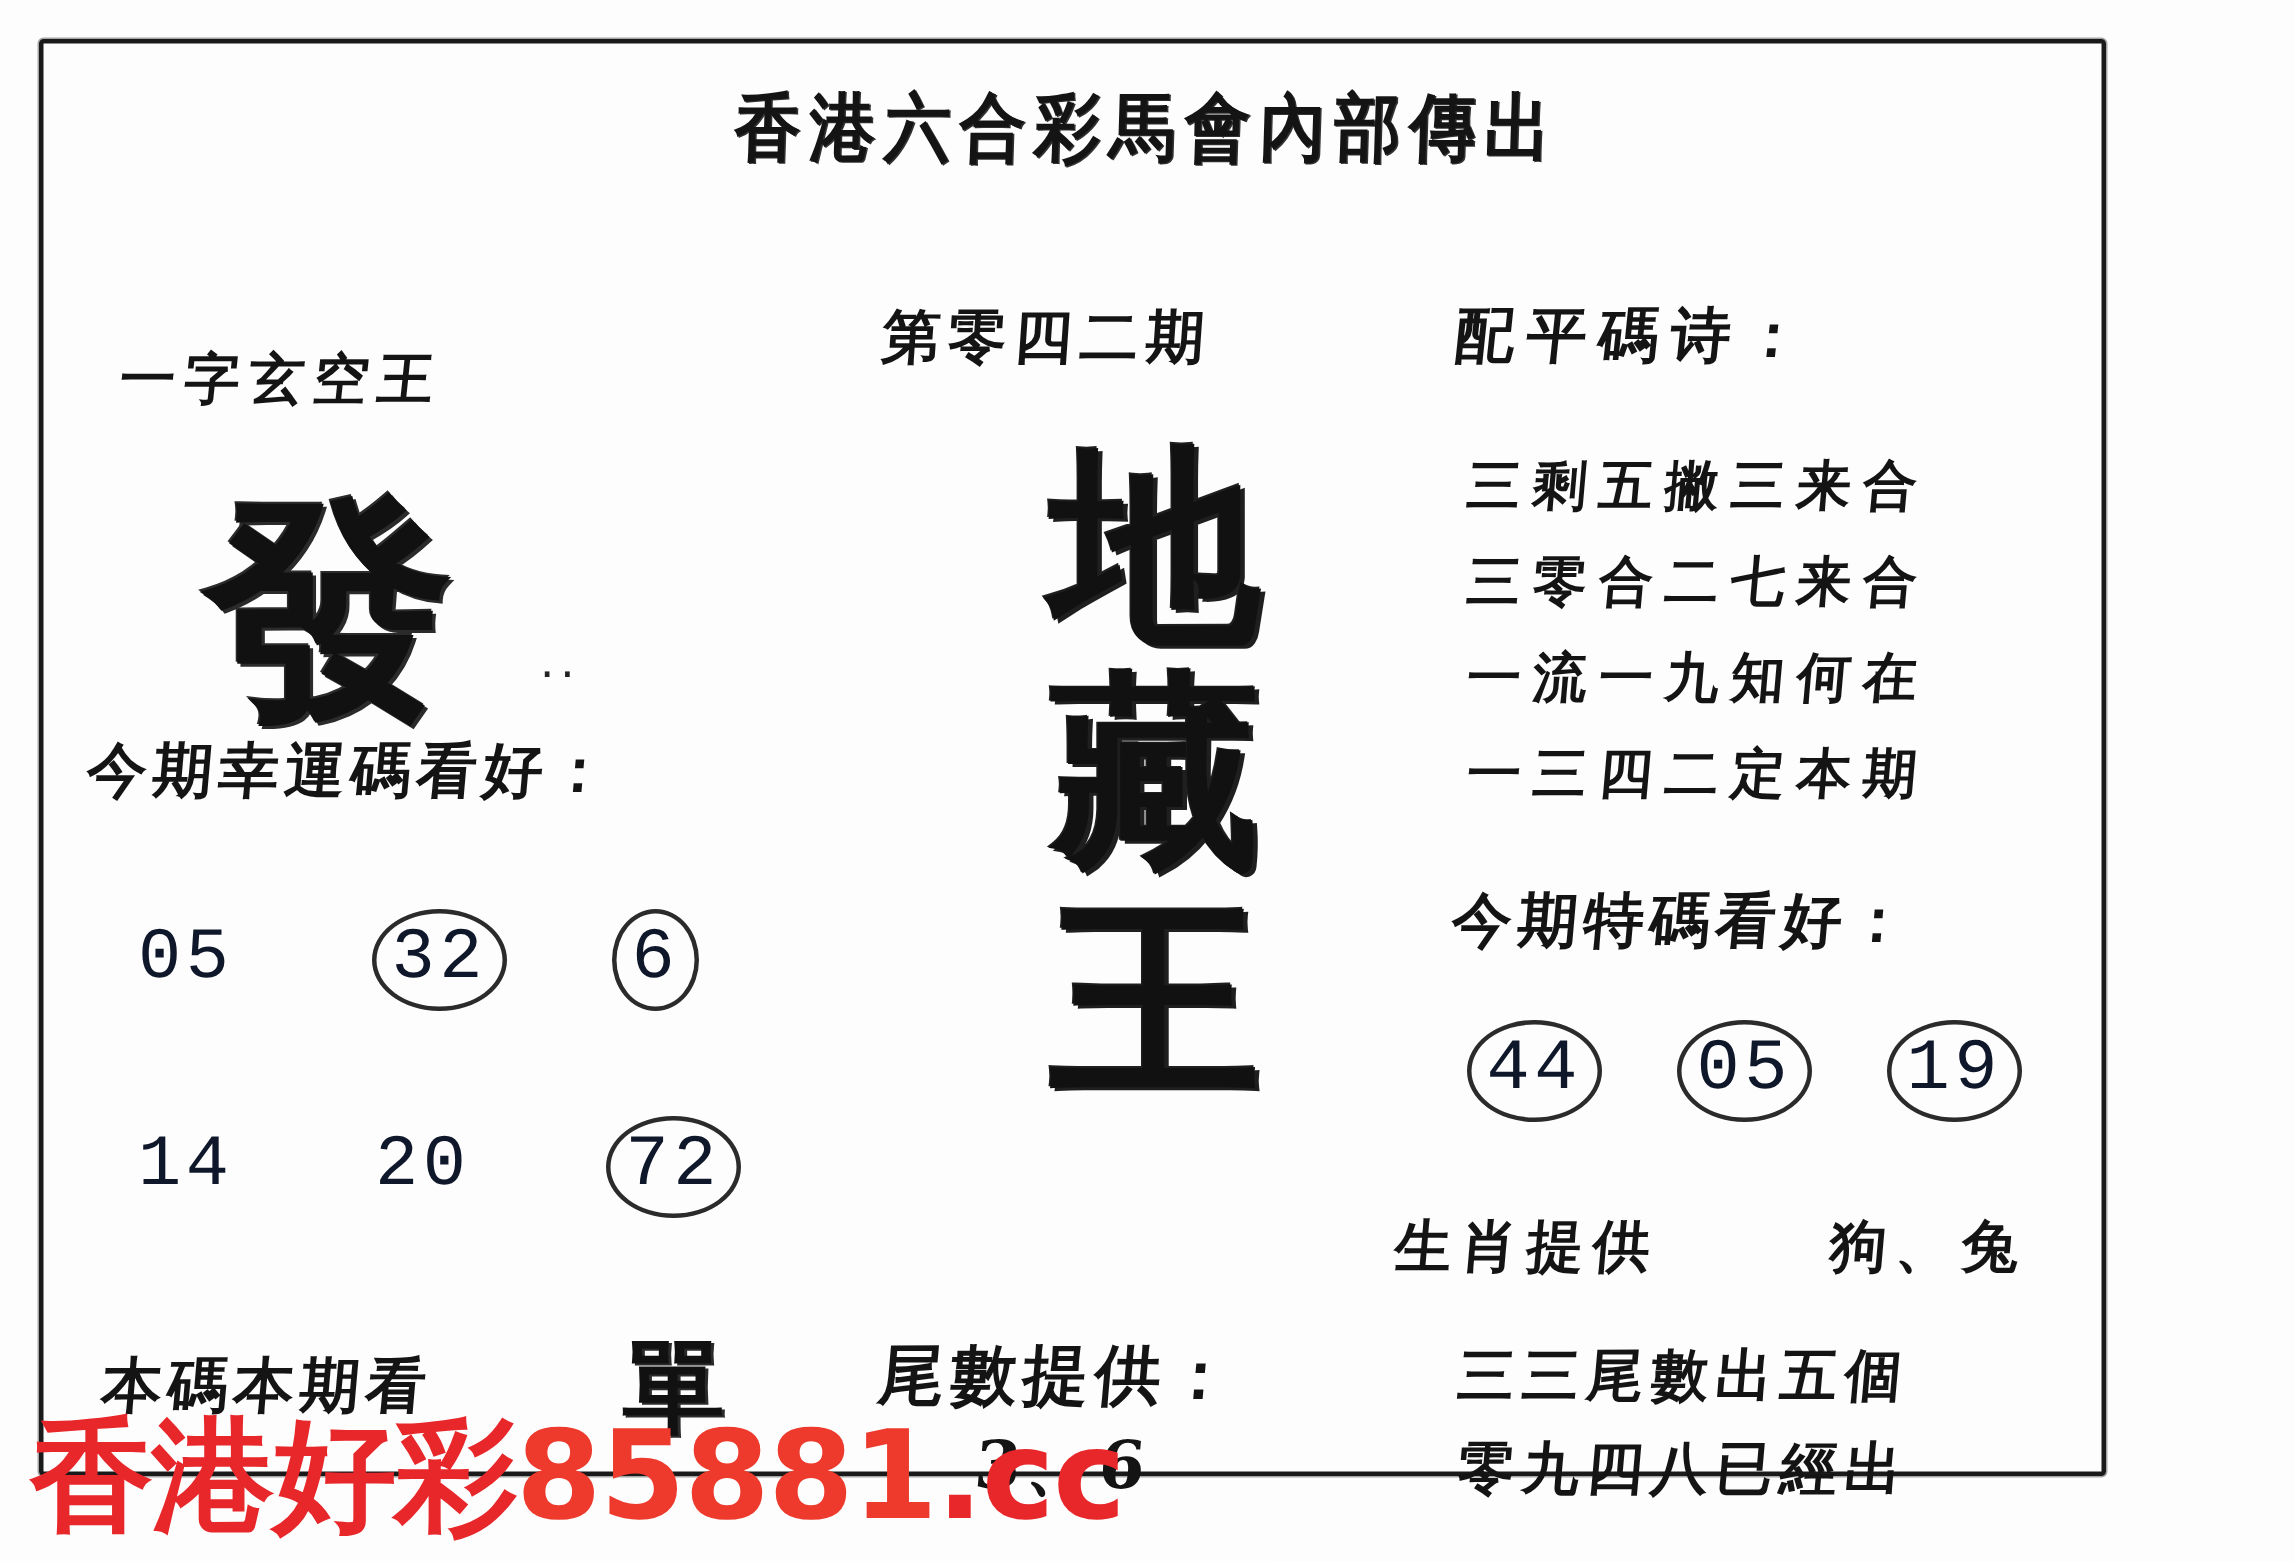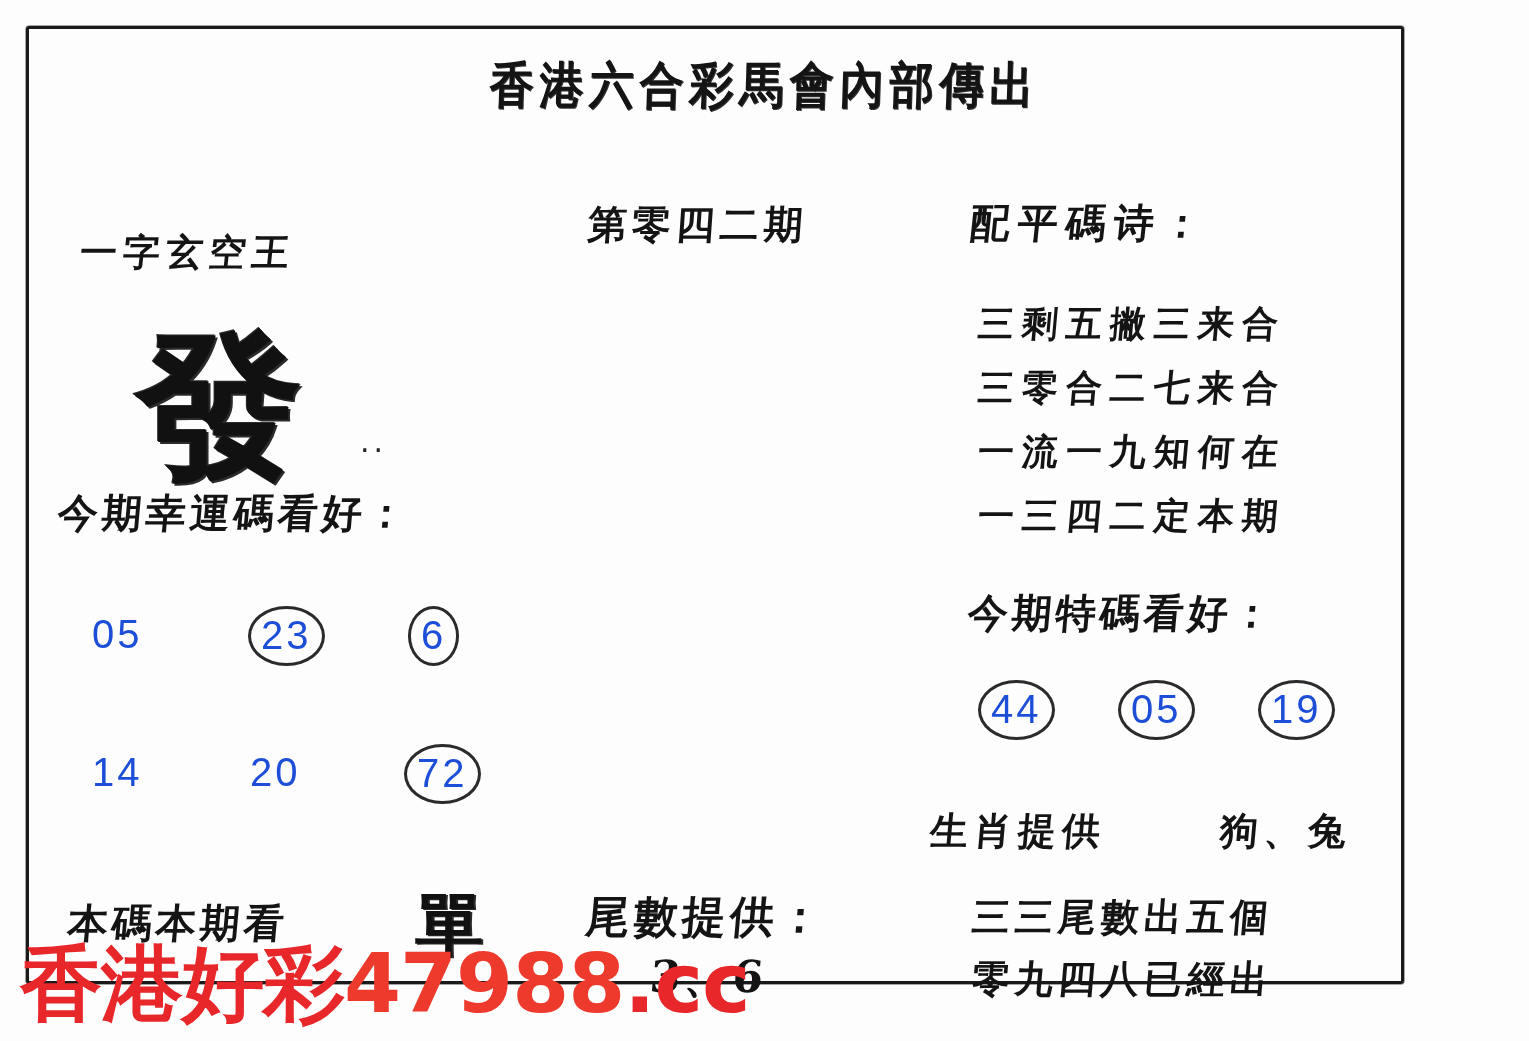--- a/index.html
+++ b/index.html
@@ -98,23 +98,23 @@
   .lucky-label {
     position: absolute;
     left: 58px;
     top: 486px;
     font-size: 40px;
     letter-spacing: 4px;
     transform: skewX(-5deg);
   }
   .num {
     position: absolute;
-    font-size: 40px;
-    color: #1d4ed8;
-    font-family: Liberation Sans, sans-serif;
+    font-size: 48px;
+    color: #0f172a;
+    font-family: Liberation Mono, monospace;
     letter-spacing: 3px;
   }
   .circled {
     border-radius: 50%;
     border: 3px solid #2b2b2b;
     padding: 6px 10px 8px 10px;
     line-height: 1;
   }
   .bottom-left-note {
     position: absolute;
@@ -231,30 +231,31 @@
   <div class="doc-title hand">香港六合彩馬會內部傳出</div>
 
   <div class="issue hand">第零四二期</div>
 
   <div class="left-heading hand">一字玄空王</div>
   <div class="big-fa">發</div>
   <div class="fa-dots">..</div>
   <div class="lucky-label hand">今期幸運碼看好：</div>
 
   <div class="num" style="left:92px; top:612px;">05</div>
-  <div class="num circled" style="left:248px; top:606px;">23</div>
+  <div class="num circled" style="left:248px; top:606px;">32</div>
   <div class="num circled" style="left:408px; top:606px;">6</div>
 
   <div class="num" style="left:92px; top:750px;">14</div>
   <div class="num" style="left:250px; top:750px;">20</div>
   <div class="num circled" style="left:404px; top:744px;">72</div>
 
   <div class="bottom-left-note hand">本碼本期看</div>
   <div class="dan-char">單</div>
 
+  <div class="center-big">地藏王</div>
   <div class="tail-label hand">尾數提供：</div>
   <div class="tail-value hand">3、6</div>
 
   <div class="poem-title hand">配平碼诗：</div>
   <div class="poem-line hand" style="top:300px;">三剩五撇三来合</div>
   <div class="poem-line hand" style="top:364px;">三零合二七来合</div>
   <div class="poem-line hand" style="top:428px;">一流一九知何在</div>
   <div class="poem-line hand" style="top:492px;">一三四二定本期</div>
 
   <div class="special-label hand">今期特碼看好：</div>
@@ -263,16 +264,16 @@
   <div class="num circled" style="left:1118px; top:680px;">05</div>
   <div class="num circled" style="left:1258px; top:680px;">19</div>
 
   <div class="zodiac hand">生肖提供</div>
   <div class="zodiac hand" style="left:1220px;">狗、兔</div>
 
   <div class="right-note hand" style="top:892px;">三三尾數出五個</div>
   <div class="right-note hand" style="top:954px;">零九四八已經出</div>
 
   <div class="watermark">
-    <span class="wm-cn">香港好彩</span><span class="wm-num">47988</span><span class="wm-cc">.cc</span>
+    <span class="wm-cn">香港好彩</span><span class="wm-num">85881</span><span class="wm-cc">.cc</span>
   </div>
 
 </div>
 
 </body></html>

